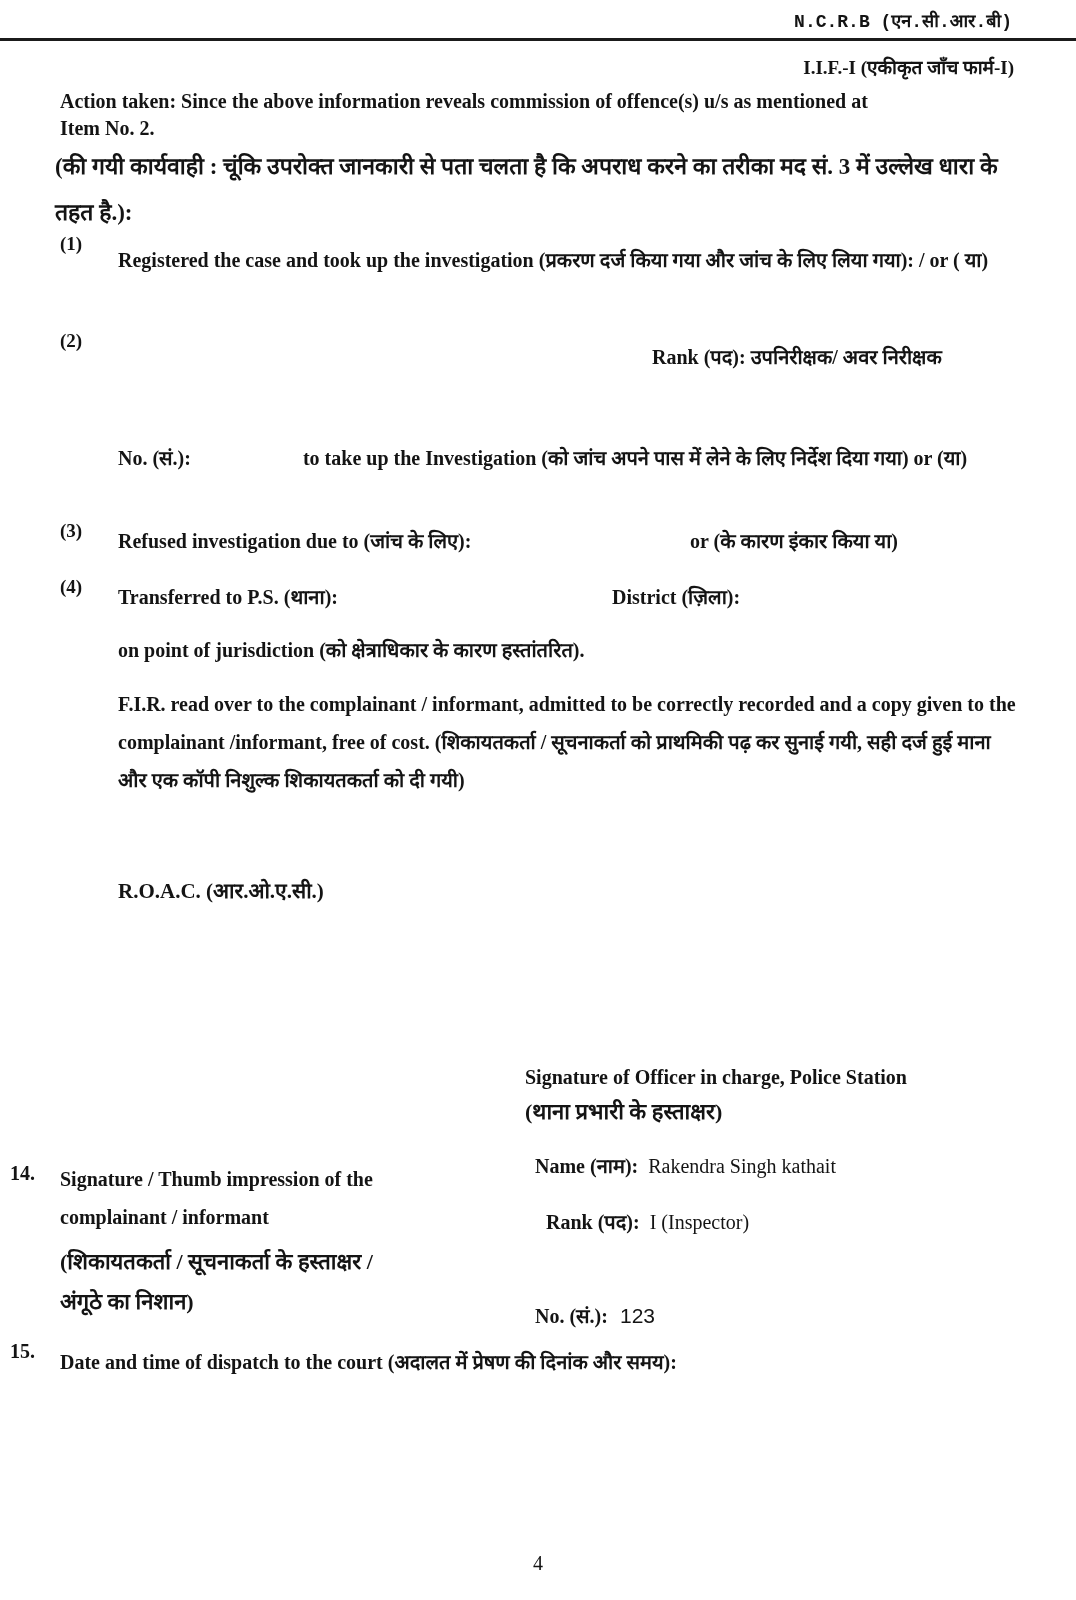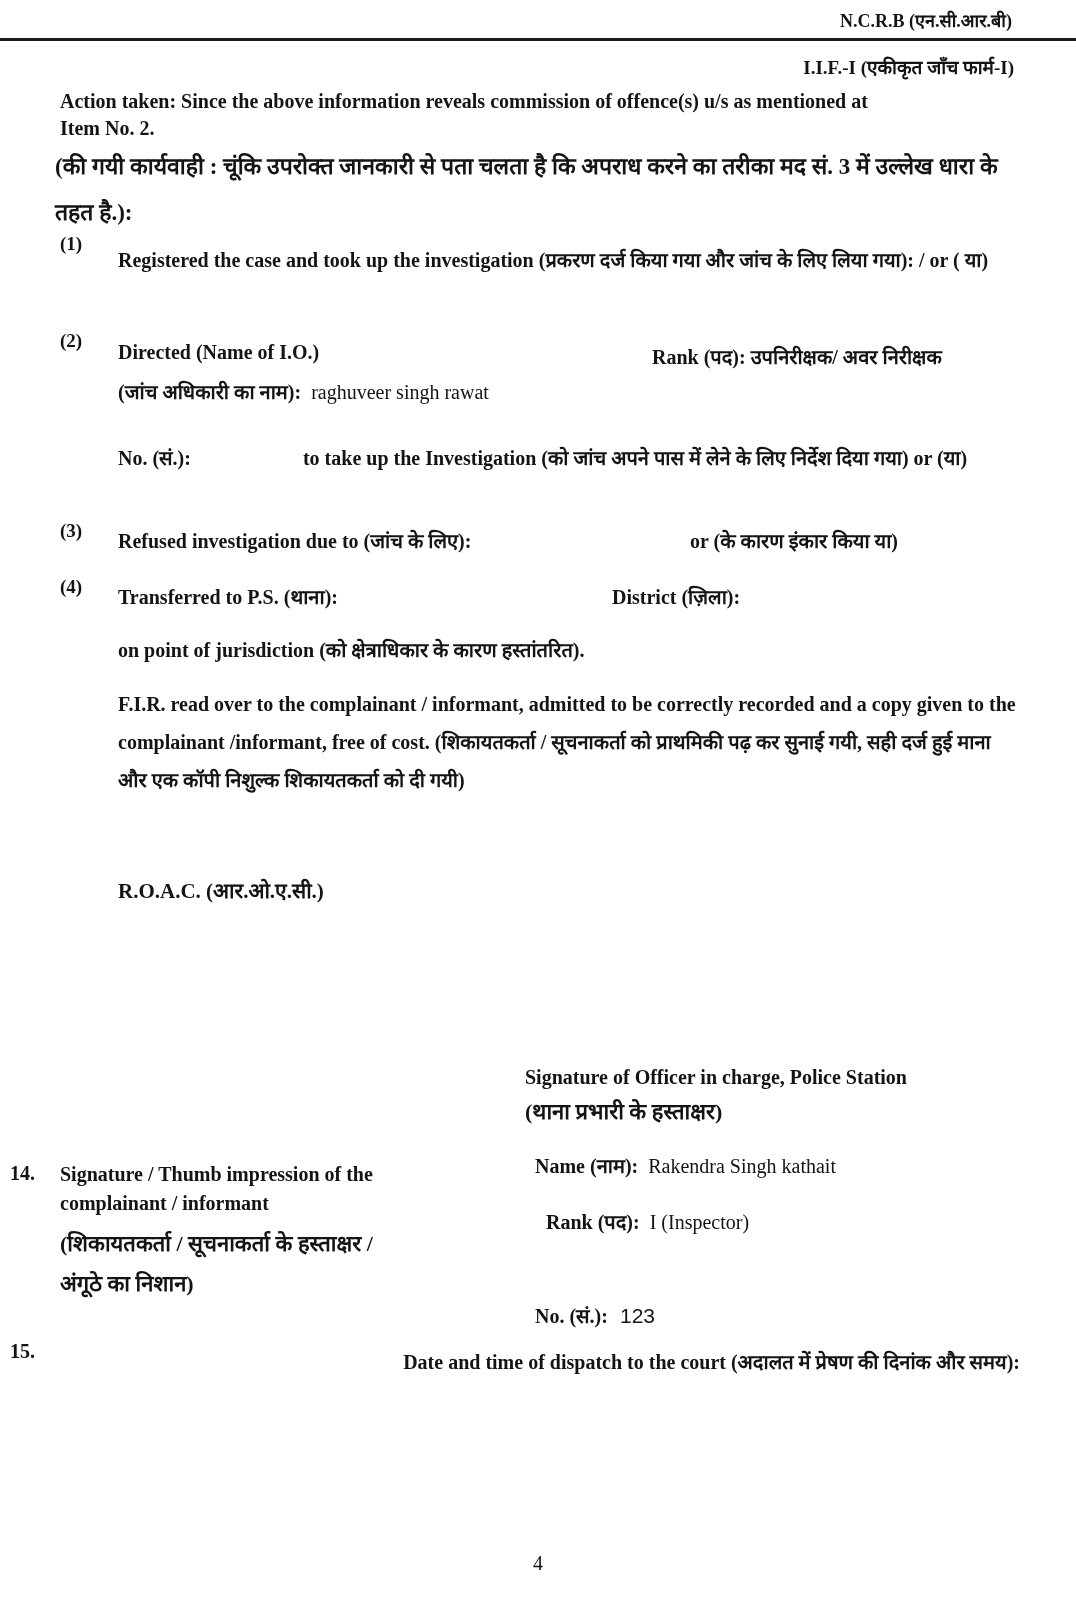--- a/index.html
+++ b/index.html
@@ -46,37 +46,31 @@
     height: 3px;
     left: 0;
     width: 1076px;
   }
 </style>
 </head>
 <body>
 
 <div class="page">
 
-  <div class="abs b" style="top:8px; right:64px; font-size:18px;">N.C.R.B (एन.सी.आर.बी)</div>
+  <div class="abs b" style="top:8px; right:64px; font-size:18px;font-family:Liberation Mono, monospace;">N.C.R.B (एन.सी.आर.बी)</div>
   <div class="abs rule" style="top:38px;"></div>
   <div class="abs b" style="top:54px; right:62px; font-size:19px;">I.I.F.-I (एकीकृत जाँच फार्म-I)</div>
 
   <div class="abs en-bold" style="top:88px; left:60px; width:850px; line-height:27px;">Action taken: Since the above information reveals commission of offence(s) u/s as mentioned at Item No. 2.</div>
   <div class="abs hi-bold" style="top:144px; left:55px; width:945px; line-height:46px;">(की गयी कार्यवाही : चूंकि उपरोक्त जानकारी से पता चलता है कि अपराध करने का तरीका मद सं. 3 में उल्लेख धारा के तहत है.):</div>
 
   <div class="abs num" style="top:233px; left:60px;">(1)</div>
   <div class="abs en-bold" style="top:238px; left:118px; width:890px; line-height:44px;">Registered the case and took up the investigation (प्रकरण दर्ज किया गया और जांच के लिए लिया गया):   /   or ( या)</div>
 
   <div class="abs num" style="top:330px; left:60px;">(2)</div>
-  <div class="abs en-bold" style="top:332px; left:118px; width:525px; line-height:40px;">
-    <div>Directed (Name of I.O.)</div>
-    <div>
-      <span>(जांच अधिकारी का नाम):</span><span class="val">raghuveer singh rawat</span>
-    </div>
-  </div>
   <div class="abs en-bold" style="top:336px; left:652px; width:360px; line-height:42px;">
     <span>Rank (पद):</span>
     <span>उपनिरीक्षक/ अवर निरीक्षक</span>
   </div>
 
   <div class="abs en-bold" style="top:436px; left:118px; width:890px; line-height:44px;">
     <span>No. (सं.):</span><span class="gap-blank"></span><span>to take up the Investigation (को जांच अपने पास में लेने के लिए निर्देश दिया गया) or (या)</span>
   </div>
 
   <div class="abs num" style="top:520px; left:60px;">(3)</div>
@@ -92,32 +86,32 @@
 
   <div class="abs b" style="top:876px; left:118px; font-size:21px;text-align:center;">R.O.A.C. (आर.ओ.ए.सी.)</div>
 
   <div class="abs" style="top:1060px; left:511px; width:475px;margin-left:14px;">
     <div class="en-bold" style="line-height:34px;">Signature of Officer in charge, Police Station</div>
     <div class="b" style="font-size:22px; line-height:36px;">(थाना प्रभारी के हस्ताक्षर)</div>
   </div>
 
   <div class="abs b" style="top:1162px; left:10px; font-size:20px;">14.</div>
   <div class="abs" style="top:1160px; left:60px; width:335px;">
-    <div class="en-bold" style="line-height:29px;">Signature / Thumb impression of the complainant / informant</div>
+    <div class="en-bold" style="line-height:38px;">Signature / Thumb impression of the complainant / informant</div>
     <div class="b" style="font-size:22px; line-height:40px; margin-top:6px;">(शिकायतकर्ता / सूचनाकर्ता के हस्ताक्षर /अंगूठे का निशान)</div>
   </div>
 
   <div class="abs" style="top:1152px; left:535px; font-size:20px;">
     <span class="b">Name (नाम):</span><span class="val">Rakendra Singh kathait</span>
   </div>
   <div class="abs" style="top:1208px; left:546px; font-size:20px;">
     <span class="b">Rank (पद):</span><span class="val">I (Inspector)</span>
   </div>
   <div class="abs" style="top:1258px; left:535px; font-size:20px;margin-top:44px;">
     <span class="b">No. (सं.):</span><span class="val-sans">123</span>
   </div>
 
   <div class="abs b" style="top:1340px; left:10px; font-size:20px;">15.</div>
-  <div class="abs en-bold" style="top:1346px; left:60px; width:960px; line-height:32px;text-align:right;">Date and time of dispatch to the court (अदालत में प्रेषण की दिनांक और समय):</div>
+  <div class="abs en-bold" style="top:1346px; left:60px; width:960px; line-height:32px;">Date and time of dispatch to the court (अदालत में प्रेषण की दिनांक और समय):</div>
 
   <div class="abs" style="top:1552px; left:0; width:1076px; text-align:center; font-size:20px;">4</div>
 
 </div>
 
 </body></html>

